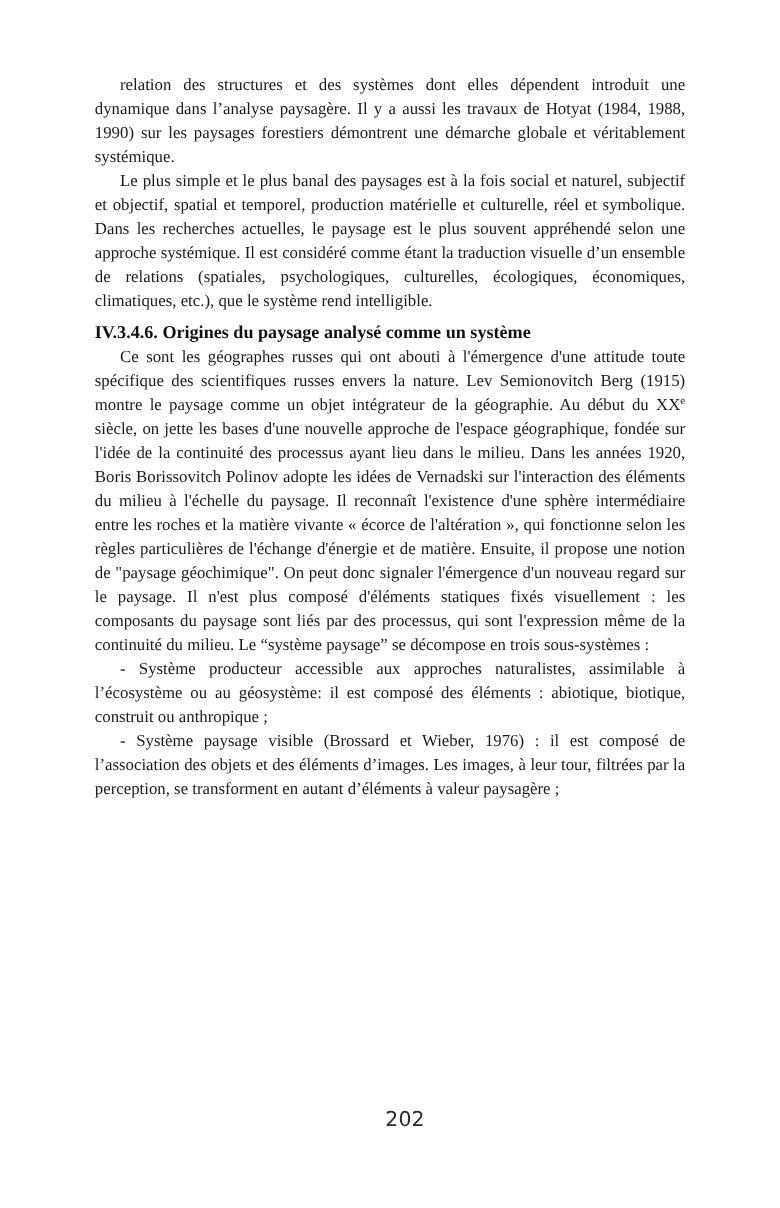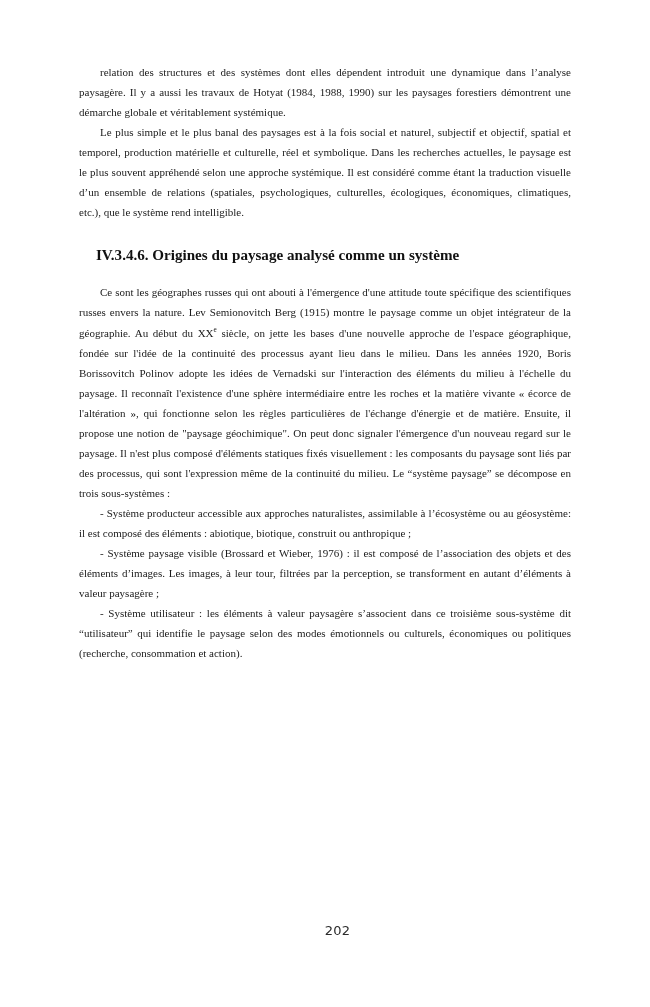--- a/index.html
+++ b/index.html
@@ -20,56 +20,56 @@
 
   .text-column {
     position: absolute;
     left: 79px;
     top: 62px;
     width: 492px;
   }
 
   .para {
     font-family: "Liberation Serif", "DejaVu Serif", serif;
-    font-size: 11px;
+    font-size: 14px;
     line-height: 20.05px;
     color: #1a1a1a;
     text-align: justify;
     text-justify: inter-word;
     margin: 0;
     text-indent: 21px;
     -webkit-font-smoothing: antialiased;
   }
 
   .section-heading {
     font-family: "Liberation Serif", "DejaVu Serif", serif;
     font-size: 15.1px;
     line-height: 20.05px;
     font-weight: bold;
     color: #111111;
     text-align: left;
     text-indent: 0;
-    margin: 17px;
+    margin: 0;
     padding-top: 6px;
   }
 
   sup.ord {
     font-size: 0.66em;
     vertical-align: super;
     line-height: 0;
   }
 
   .page-number {
     position: absolute;
     left: 0;
     right: 0;
     top: 923px;
     text-align: center;
     font-family: "DejaVu Sans", "Liberation Sans", sans-serif;
-    font-size: 13px;
+    font-size: 17px;
     color: #2b2b2b;
     letter-spacing: 0.2px;
     padding-left: 25px;
   }
 </style>
 </head>
 <body>
 
 <div class="page">
 
@@ -82,20 +82,19 @@
     <h2 class="section-heading">IV.3.4.6. Origines du paysage analysé comme un système</h2>
 
     <p class="para">
       <span>Ce sont les géographes russes qui ont abouti à l'émergence d'une attitude toute spécifique des scientifiques russes envers la nature. Lev Semionovitch Berg (1915) montre le paysage comme un objet intégrateur de la géographie. Au début du XX</span><sup class="ord">e</sup><span> siècle, on jette les bases d'une nouvelle approche de l'espace géographique, fondée sur l'idée de la continuité des processus ayant lieu dans le milieu. Dans les années 1920, Boris Borissovitch Polinov adopte les idées de Vernadski sur l'interaction des éléments du milieu à l'échelle du paysage. Il reconnaît l'existence d'une sphère intermédiaire entre les roches et la matière vivante « écorce de l'altération », qui fonctionne selon les règles particulières de l'échange d'énergie et de matière. Ensuite, il propose une notion de "paysage géochimique". On peut donc signaler l'émergence d'un nouveau regard sur le paysage. Il n'est plus composé d'éléments statiques fixés visuellement : les composants du paysage sont liés par des processus, qui sont l'expression même de la continuité du milieu. Le “système paysage” se décompose en trois sous-systèmes :</span>
     </p>
 
     <p class="para">-  Système producteur accessible aux approches naturalistes, assimilable à l’écosystème ou au géosystème: il est composé des éléments : abiotique, biotique, construit ou anthropique ;</p>
 
     <p class="para">- Système paysage visible (Brossard et Wieber, 1976) : il est composé de l’association des objets et des éléments d’images. Les images, à leur tour, filtrées par la perception, se transforment en autant d’éléments à valeur paysagère ;</p>
 
-    <p class="para">- Système utilisateur : les éléments à valeur paysagère s’associent dans ce troisième sous-système dit “utilisateur” qui identifie le paysage selon des modes émotionnels ou culturels, économiques ou politiques (recherche, consommation et action).</p>
 
 
   </div>
 
   <div class="page-number">202</div>
 
 </div>
 
 </body></html>

